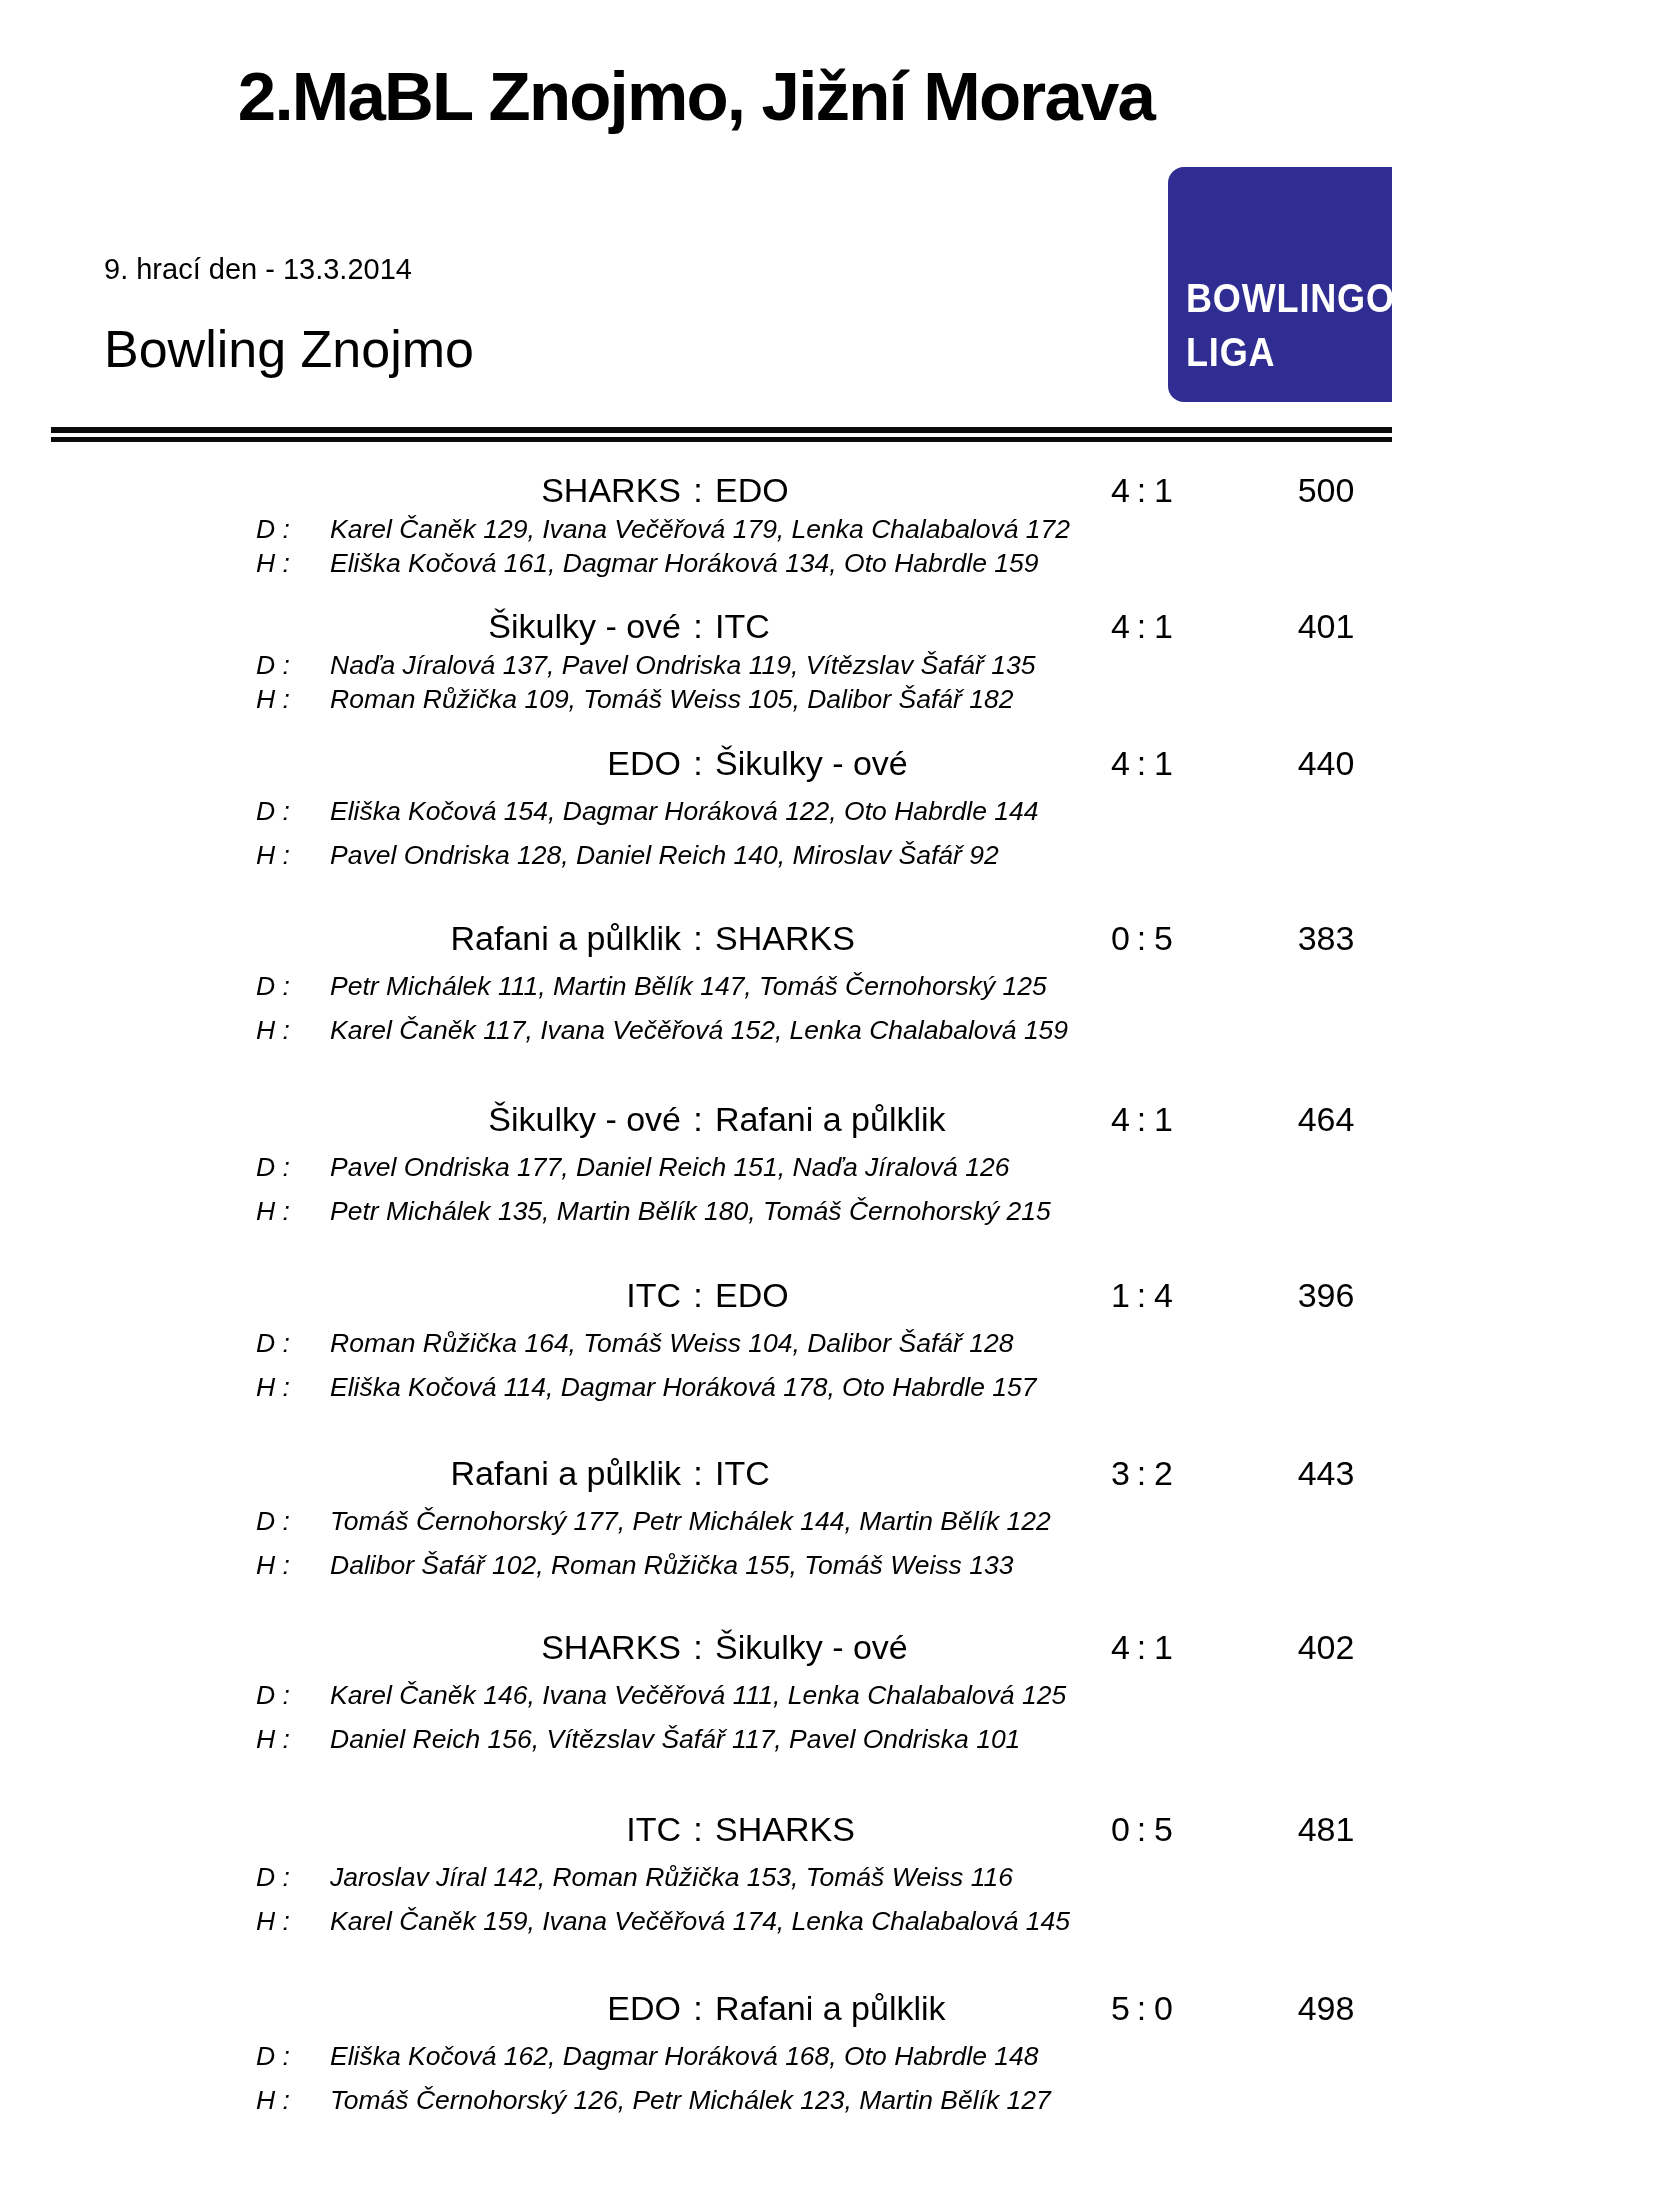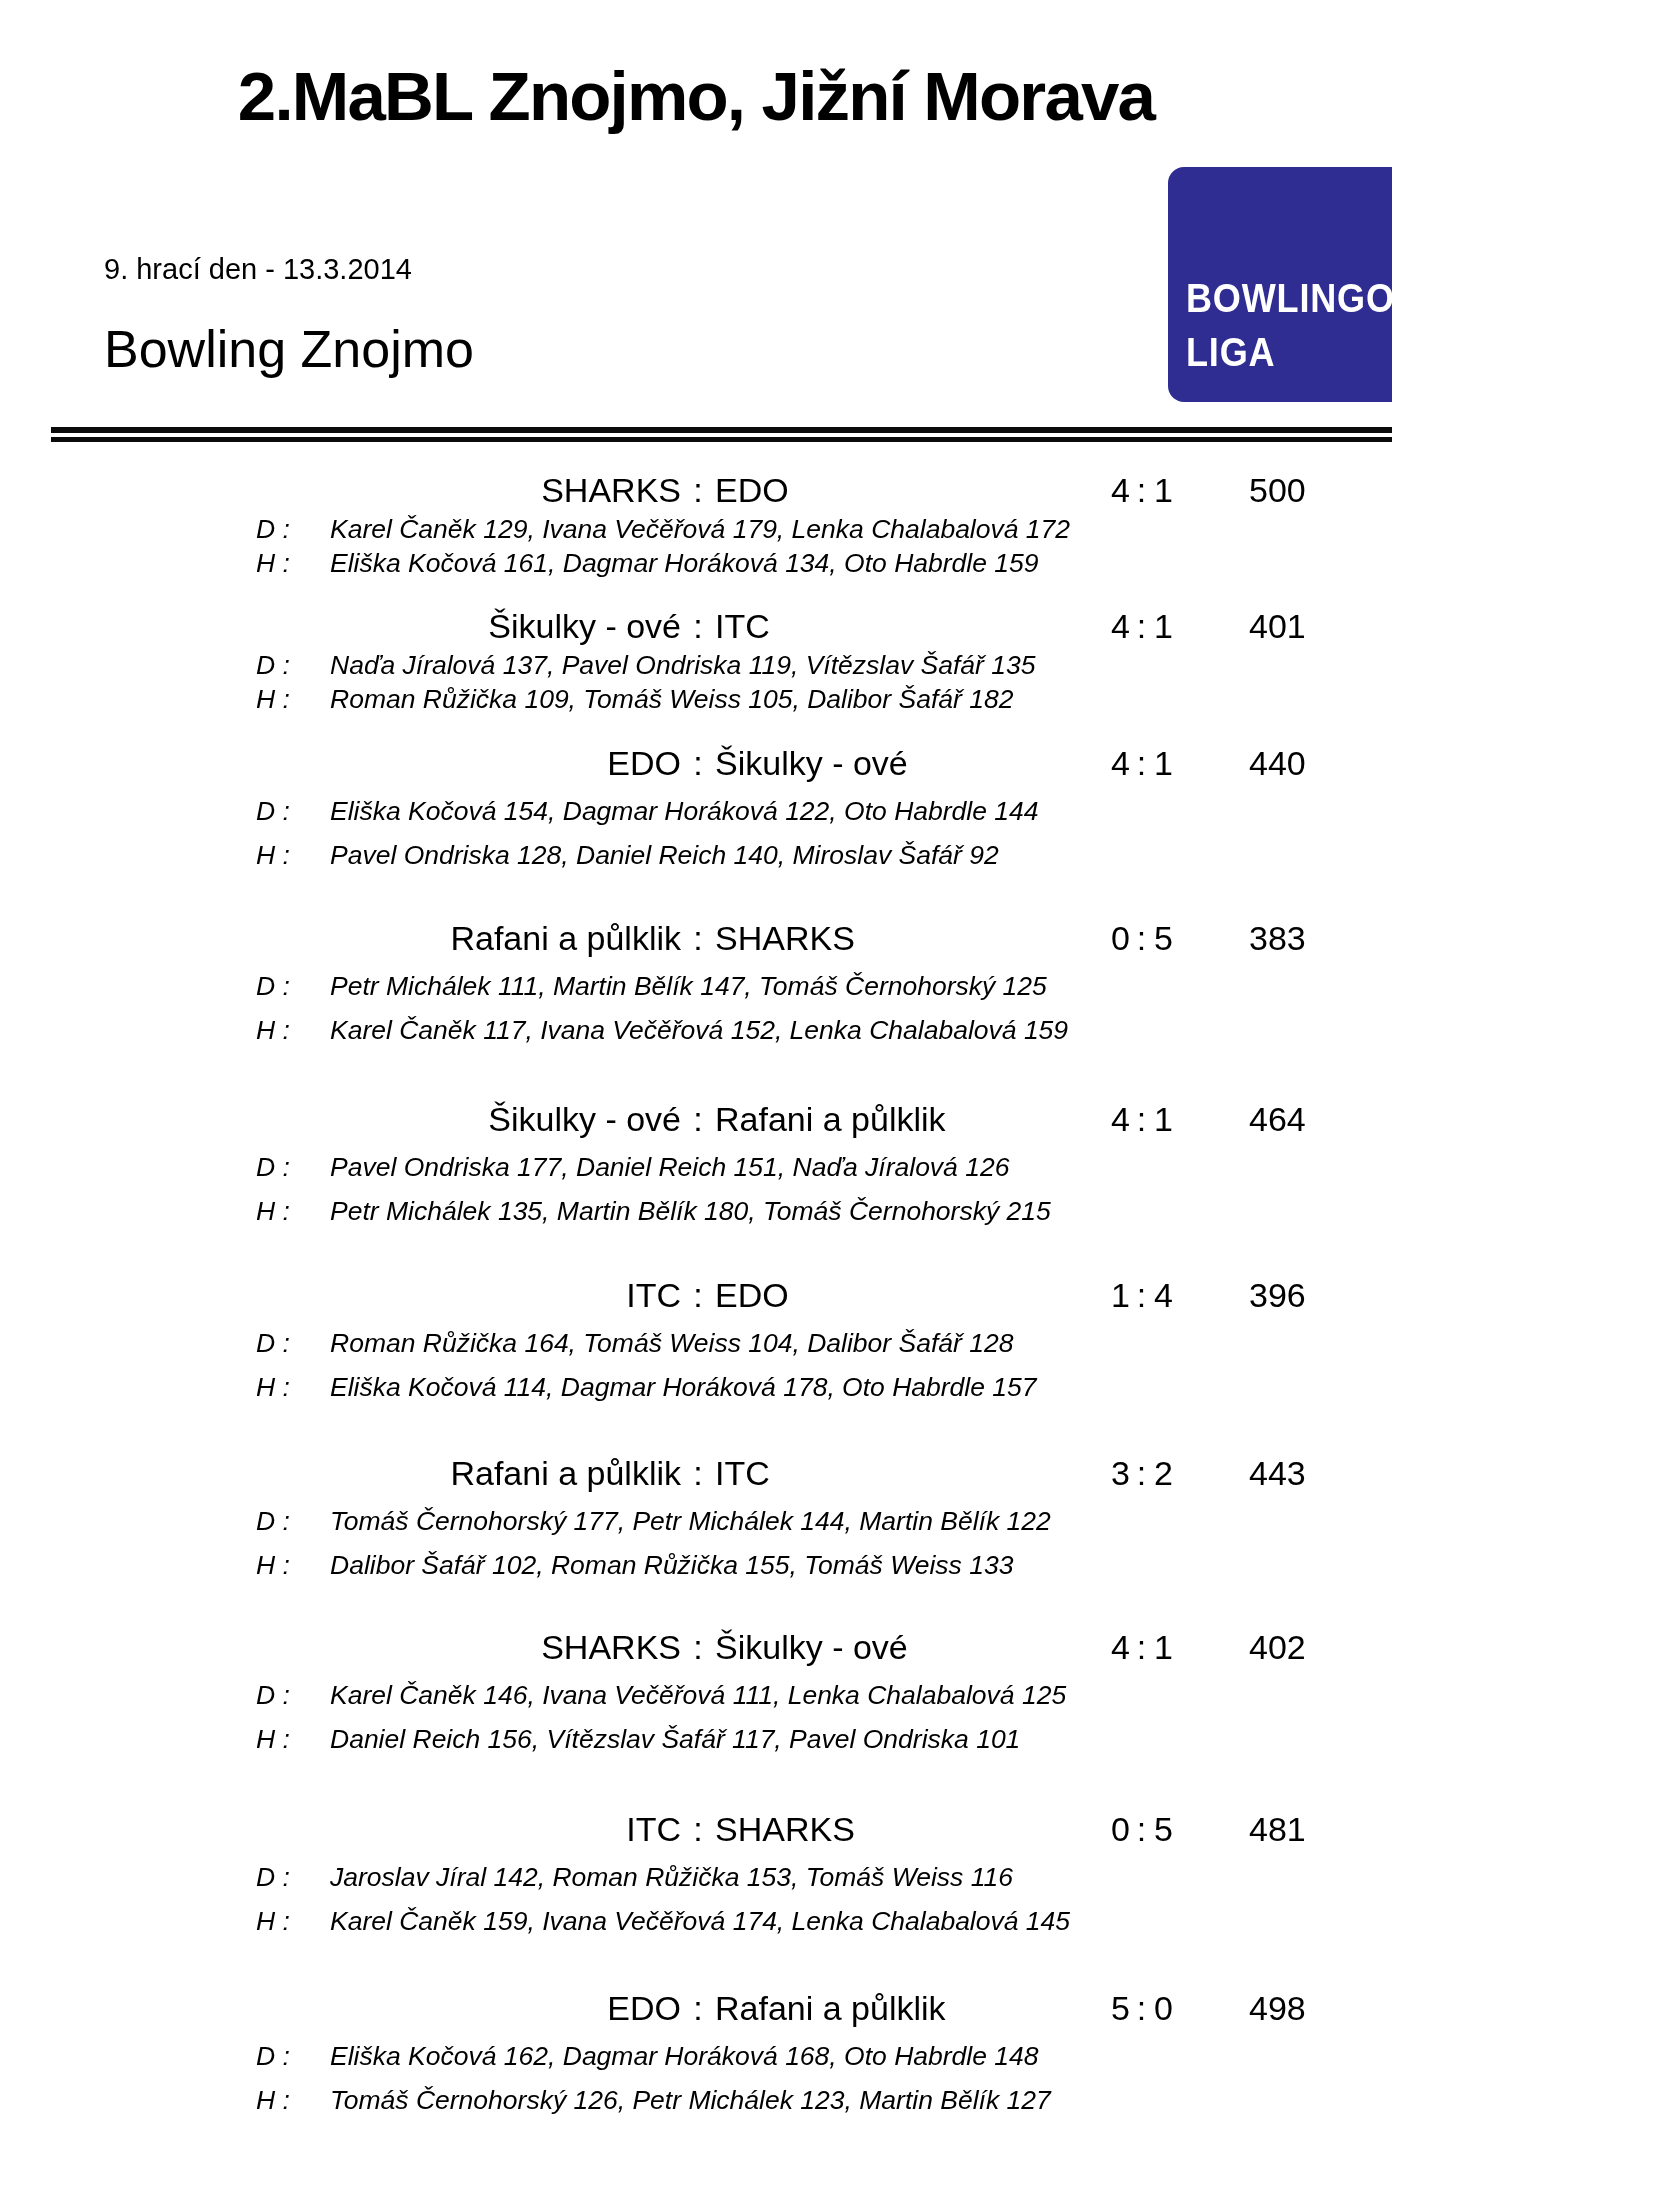--- a/index.html
+++ b/index.html
@@ -30,21 +30,21 @@
   
   .match{position:absolute;left:0;width:1660px;height:132px;}
   .match span{position:absolute;white-space:nowrap;}
   .trow{position:absolute;top:0;left:0;width:100%;height:37px;font-size:34px;line-height:37px;}
   .home {left:0;width:681px;text-align:right;}
   .tcolon{left:681px;width:34px;text-align:center;}
   .away {left:715px;}
   .ptsh {left:1015px;width:115px;text-align:right;}
   .pcolon{left:1129px;width:25px;text-align:center;}
   .ptsa {left:1154px;}
-  .pinsh{left:1249px;width:154px;text-align:left;}
+  .pinsh{left:1249px;width:154px;text-align:center;}
   .ncolon{left:1403px;width:34px;text-align:center;}
   .pinsa{left:1436px;}
   .prow{position:absolute;left:0;width:100%;height:30px;font-size:26.5px;line-height:30px;font-style:italic;}
   .rlabel{left:256px;width:71px;}
   .plist{left:330px;}
   .match.compact .drow{top:42px;}  .match.compact .hrow{top:76px;}
   .match.roomy   .drow{top:51px;}  .match.roomy   .hrow{top:95px;}
 </style>
 </head>
 <body>

